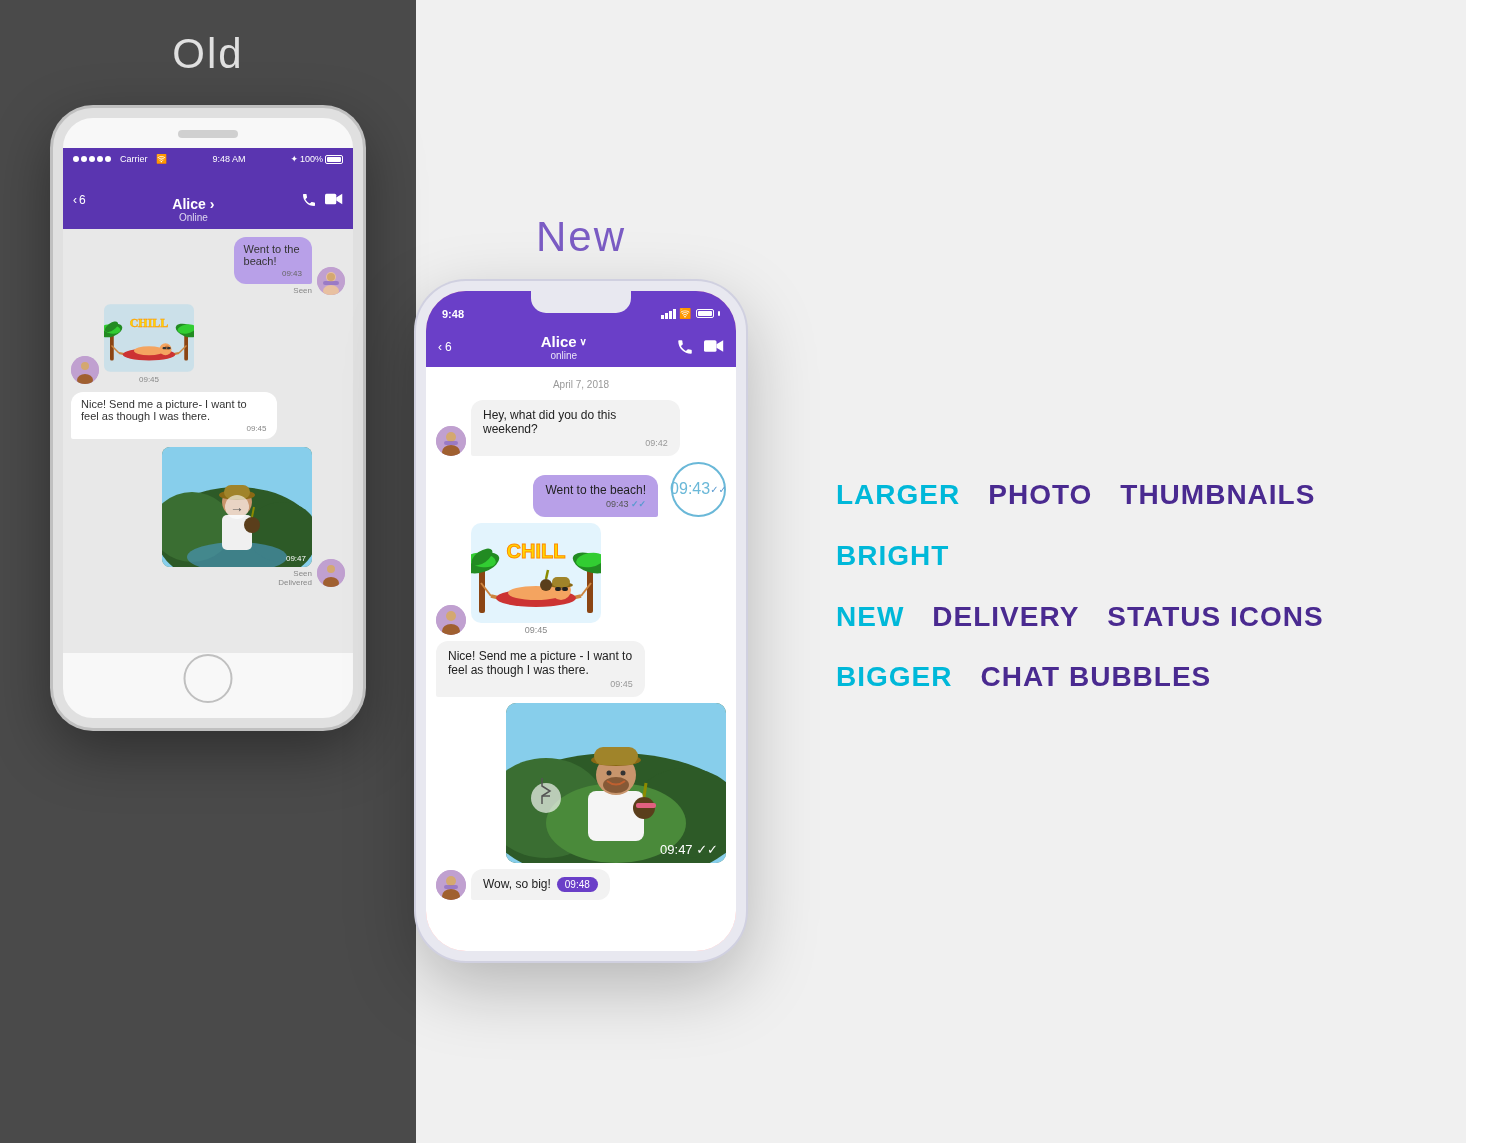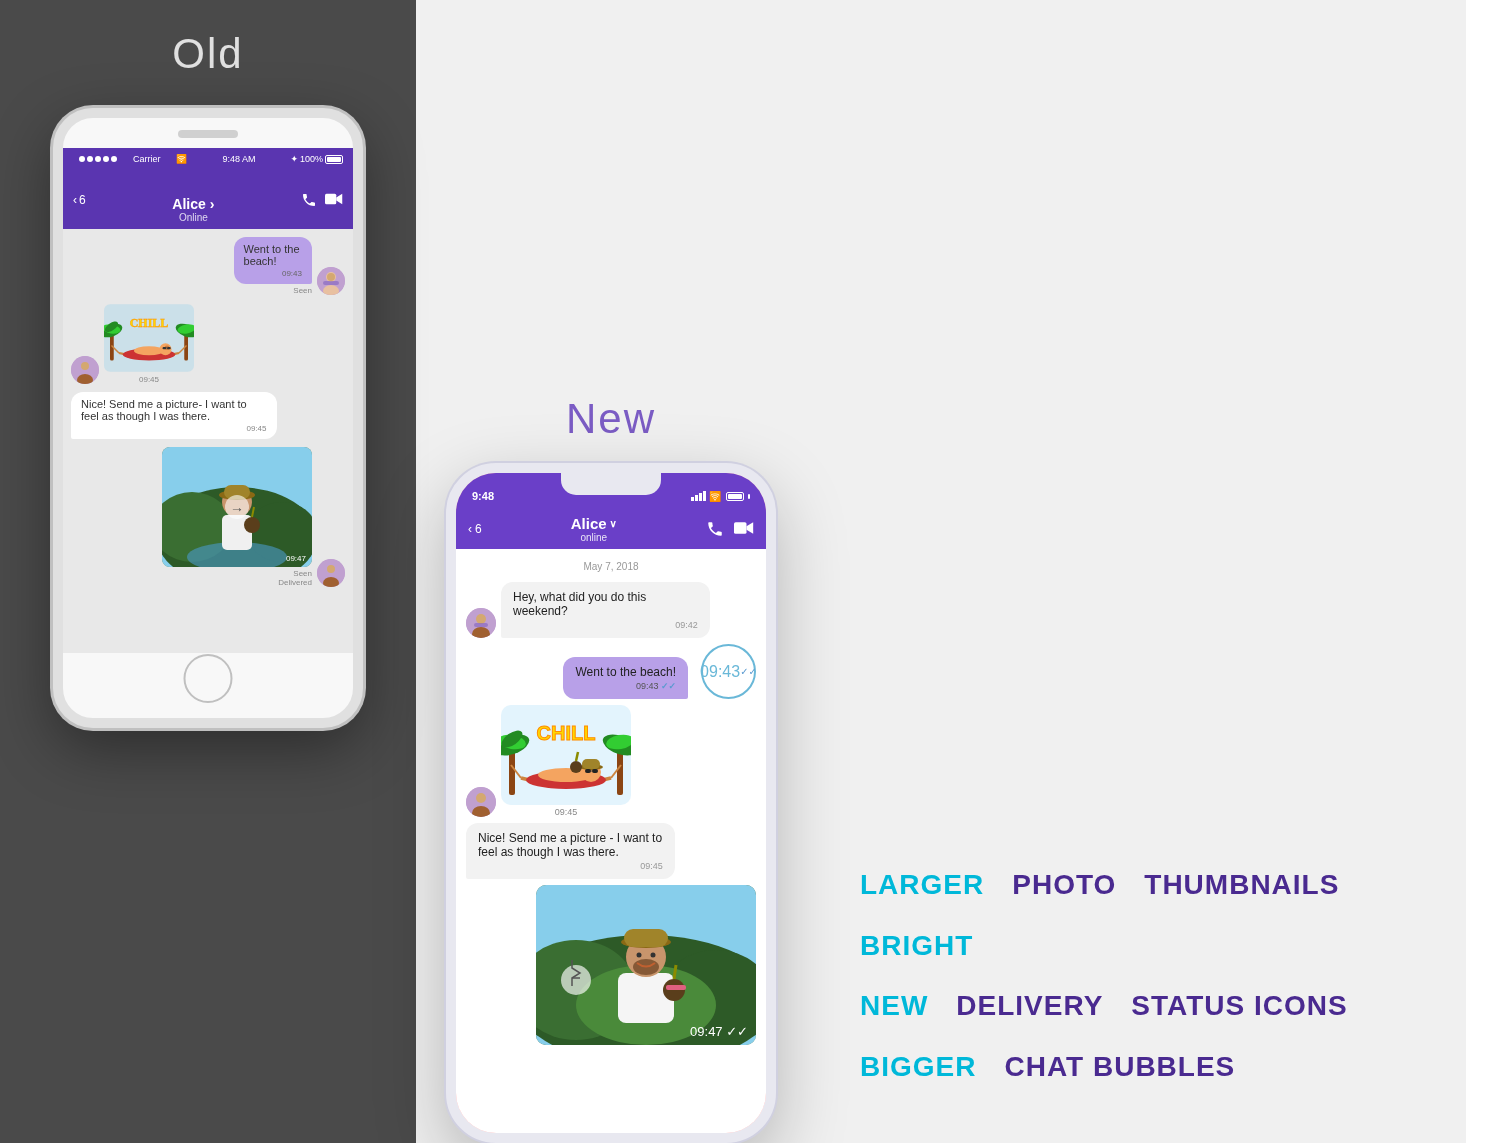--- a/index.html
+++ b/index.html
@@ -32,24 +32,23 @@
       letter-spacing: 2px;
     }
 
     
     .right-panel {
       width: 1050px;
       height: 100%;
       background: #f0f0f0;
       display: flex;
       flex-direction: row;
-      align-items: flex-end;
+      align-items: center;
       padding-top: 30px;
-      padding-left: 30px;
-      gap: 4px;
+      gap: 10px;
     }
 
     .right-panel-title {
       font-size: 42px;
       font-weight: 300;
       color: #7b5cc4;
       letter-spacing: 2px;
     }
 
     
@@ -110,23 +109,22 @@
       display: flex;
       justify-content: space-between;
       align-items: center;
       font-size: 9px;
       color: white;
       height: 22px;
     }
 
     .statusbar-old .carrier {
       display: flex;
-      gap: 16px;
-      align-items: center;
-      margin-left: 6px;
+      gap: 9px;
+      align-items: center;
     }
 
     .carrier-dots {
       display: flex;
       gap: 2px;
     }
 
     .carrier-dot {
       width: 6px;
       height: 6px;
@@ -759,21 +757,21 @@
             </svg>
             <svg width="20" height="16" viewBox="0 0 24 18" fill="white">
               <rect x="0" y="2" width="15" height="14" rx="2"></rect>
               <path d="M15 7l8-5v14l-8-5V7z"></path>
             </svg>
           </div>
         </div>
 
         <div class="chat-new">
 
-          <div class="date-divider">May 7, 2018</div>
+          <div class="date-divider">April 7, 2018</div>
 
           <div class="msg-row-new in">
             <div class="avatar-new">
               <svg width="30" height="30" viewBox="0 0 30 30">
                 <circle cx="15" cy="15" r="15" fill="#c0a0d0"></circle>
                 <circle cx="15" cy="11" r="5" fill="#d4a870"></circle>
                 <ellipse cx="15" cy="26" rx="9" ry="7" fill="#a06030"></ellipse>
                 <rect x="8" y="15" width="14" height="4" rx="2" fill="#8060c0" opacity="0.6"></rect>
               </svg>
             </div>
@@ -884,20 +882,34 @@
                 <rect x="130" y="100" width="20" height="5" rx="2" fill="#e06080"></rect>
 
                 <circle cx="40" cy="95" r="15" fill="rgba(255,255,255,0.65)"></circle>
                 <path d="M36 101 L36 93 L44 88 L36 83 L36 75" stroke="#555" stroke-width="1.5" fill="none"></path>
                 <line x1="36" y1="93" x2="44" y2="93" stroke="#555" stroke-width="1.5"></line>
               </svg>
               <div class="photo-meta">09:47 ✓✓</div>
             </div>
           </div>
 
+          <div class="msg-row-new in">
+            <div class="avatar-new">
+              <svg width="30" height="30" viewBox="0 0 30 30">
+                <circle cx="15" cy="15" r="15" fill="#c0a0d0"></circle>
+                <circle cx="15" cy="11" r="5" fill="#d4a870"></circle>
+                <ellipse cx="15" cy="26" rx="9" ry="7" fill="#a06030"></ellipse>
+                <rect x="8" y="15" width="14" height="4" rx="2" fill="#8060c0" opacity="0.6"></rect>
+              </svg>
+            </div>
+            <div class="wow-bubble">
+              <span>Wow, so big!</span>
+              <span class="wow-time">09:48</span>
+            </div>
+          </div>
 
         </div>
       </div>
     </div>
   </div>
 
   <div class="features-panel">
     <div class="feature-item">
       <span class="feature-highlight">LARGER</span>
       <span class="feature-main">PHOTO</span>

